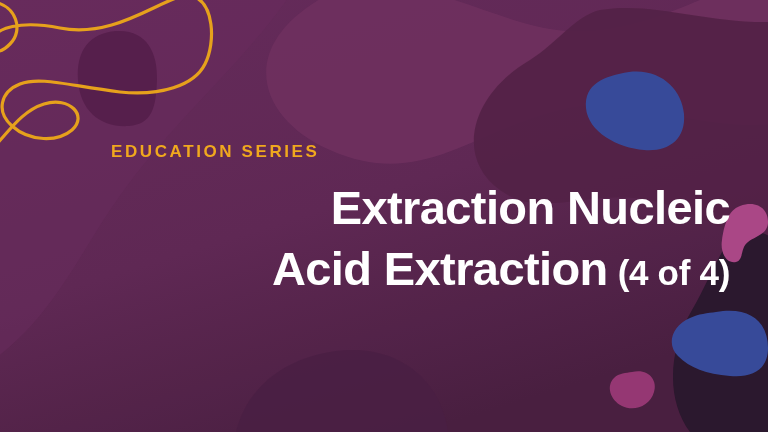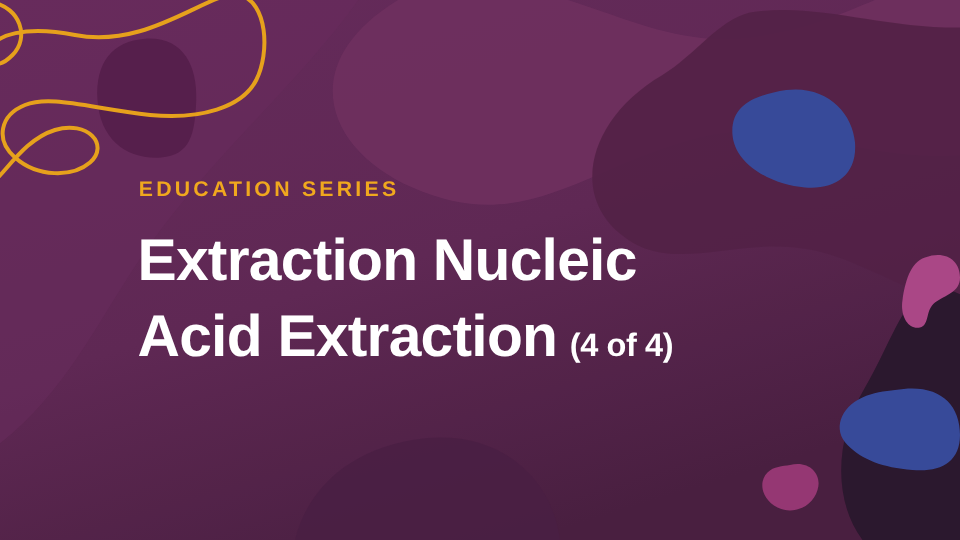--- a/index.html
+++ b/index.html
@@ -22,20 +22,21 @@
     height: 432px;
     display: block;
   }
   .text-layer {
     position: absolute;
     left: 0;
     top: 0;
     width: 768px;
     height: 432px;
     z-index: 5;
+    text-align: right;
   }
   #eyebrow {
     position: absolute;
     left: 111px;
     top: 143px;
     font-size: 17px;
     font-weight: bold;
     letter-spacing: 2.6px;
     color: #f0a81e;
     line-height: 1;
@@ -51,21 +52,21 @@
     font-weight: bold;
     line-height: 1.29;
     letter-spacing: -0.6px;
     white-space: nowrap;
   }
   #headline .line {
     display: block;
     white-space: nowrap;
   }
   #part-label {
-    font-size: 26px;
+    font-size: 35px;
     font-weight: bold;
     letter-spacing: -0.3px;
     margin-left: 10px;
   }
 </style>
 </head>
 <body>
 
 <div id="slide">
 

